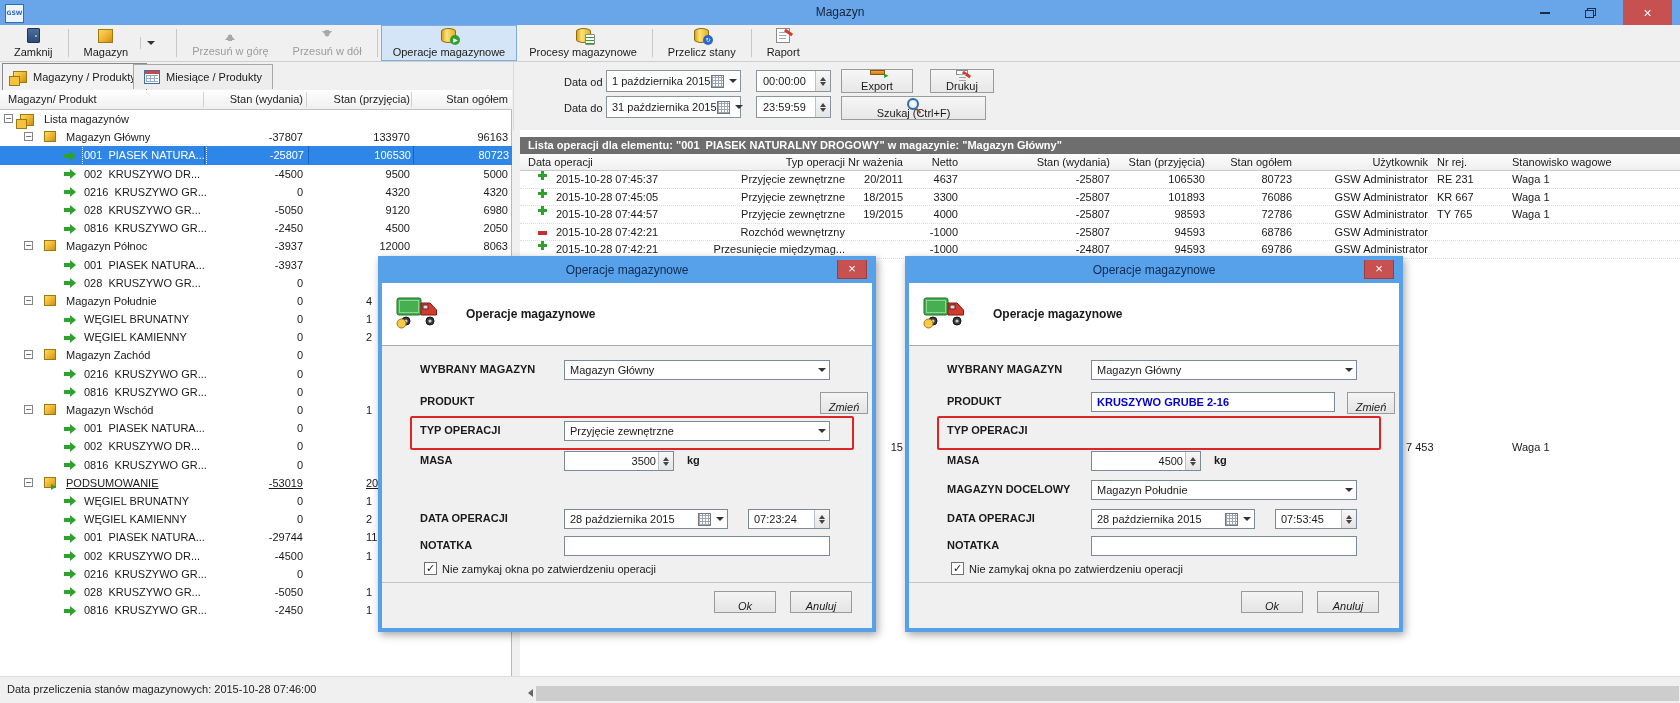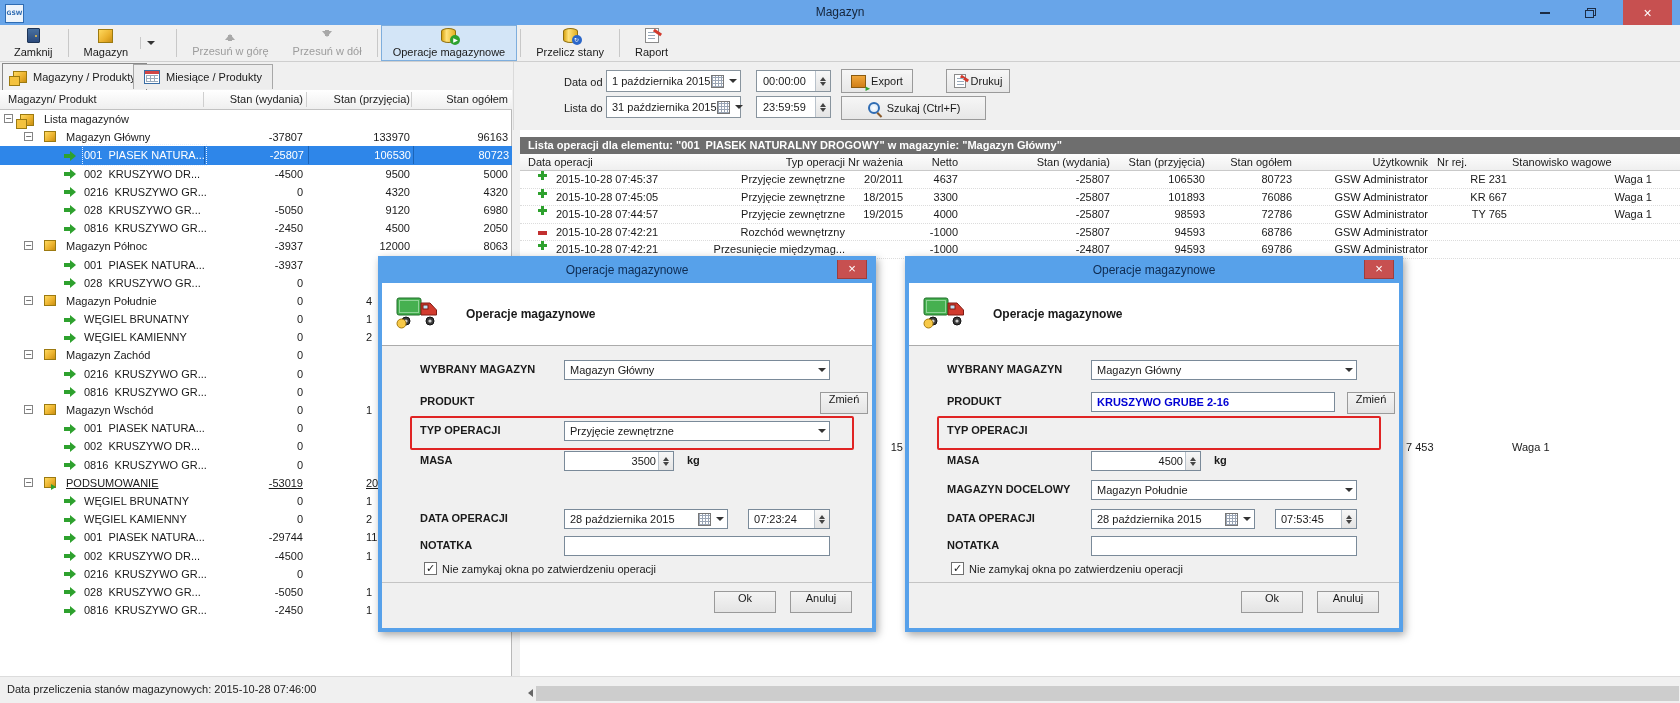--- a/index.html
+++ b/index.html
@@ -113,38 +113,38 @@
   .fld .val{flex:1;white-space:nowrap;}
   .calico{width:11px;height:11px;background:#fff;border:1px solid #777;margin-right:2px;flex:none;
       background-image:repeating-linear-gradient(90deg,#9aa5b5,#9aa5b5 1px,transparent 1px,transparent 3px),
                        repeating-linear-gradient(0deg,#9aa5b5,#9aa5b5 1px,transparent 1px,transparent 3px);}
   .dd{width:14px;align-self:stretch;display:flex;align-items:center;justify-content:center;flex:none;}
   .spb{width:14px;align-self:stretch;display:flex;flex-direction:column;align-items:center;justify-content:center;gap:1px;
        border-left:1px solid #b9c2cb;background:linear-gradient(#f7f7f7,#e4e4e4);flex:none;}
   .triu{width:0;height:0;border:3px solid transparent;border-bottom:4px solid #444;}
   .trid{width:0;height:0;border:3px solid transparent;border-top:4px solid #444;}
   .fbtn{position:absolute;height:24px;display:flex;align-items:center;justify-content:center;gap:5px;
-        background:linear-gradient(#f6f6f6,#e7e7e7);border:1px solid #9a9a9a;box-sizing:border-box;}
+        background:linear-gradient(#f6f6f6,#e7e7e7);border:1px solid #9a9a9a;box-sizing:border-box;flex-direction:column;}
   .i-exp{position:relative;width:13px;height:11px;background:linear-gradient(#f0a63a,#d07f18);border:1px solid #8a5a10;}
   .i-exp:after{content:'▸';position:absolute;right:-5px;bottom:-6px;color:#2ea12e;font-size:9px;}
   .i-find{position:relative;width:15px;height:15px;}
   .i-find:before{content:'';position:absolute;left:1px;top:1px;width:8px;height:8px;border:2px solid #2f6cb3;border-radius:50%;
                  background:radial-gradient(#ffffff,#cfe3f7);}
   .i-find:after{content:'';position:absolute;left:11px;top:11px;width:6px;height:2px;background:#8a5a2a;transform:rotate(45deg);transform-origin:0 0;}
 
   
   .grid{position:absolute;left:520px;top:130px;width:1160px;height:554px;background:#fff;}
   .secbar{position:absolute;left:0;top:7px;width:1160px;height:17px;background:#6e6e6e;color:#fff;font-weight:bold;
           line-height:17px;padding-left:8px;box-sizing:border-box;white-space:pre;}
   .ghead{position:absolute;left:0;top:24px;width:1160px;height:17px;background:linear-gradient(#fdfdfd,#efefef);
          border-bottom:1px solid #c9c9c9;box-sizing:border-box;}
   .ghead span{position:absolute;top:0;line-height:16px;}
   .grows{position:absolute;left:0;top:41px;width:1160px;}
   .grow{position:relative;height:17.5px;line-height:17px;border-bottom:1px dotted #dcdcdc;box-sizing:border-box;}
-  .grow span{position:absolute;top:0;line-height:17px;white-space:nowrap;text-align:right;}
+  .grow span{position:absolute;top:0;line-height:17px;white-space:nowrap;}
   .gc-date{left:36px;}
   .gc-typ{left:180px;width:145px;text-align:right;}
   .gc-nr{left:330px;width:53px;text-align:right;}
   .gc-net{left:383px;width:55px;text-align:right;}
   .gc-wyd{left:470px;width:120px;text-align:right;}
   .gc-przy{left:595px;width:90px;text-align:right;}
   .gc-ogo{left:690px;width:82px;text-align:right;}
   .gc-usr{left:785px;width:123px;text-align:right;}
   .gc-rej{left:917px;width:70px;}
   .gc-sta{left:992px;width:140px;}
@@ -182,21 +182,21 @@
   .zmien{position:absolute;left:438px;top:0;width:48px;height:20px;}
   .kg{position:absolute;left:305px;top:3px;font-weight:bold;}
   .timef{left:366px;width:82px;}
   .redbox{position:absolute;left:28px;top:156px;width:440px;height:30px;border:2px solid #e02424;border-radius:2px;z-index:1;}
   .chkrow{position:absolute;left:0;right:0;height:16px;z-index:2;}
   .chk{position:absolute;left:42px;top:1px;width:13px;height:13px;background:#fff;border:1px solid #707070;box-sizing:border-box;
        font:bold 11px/11px "DejaVu Sans",sans-serif;text-align:center;color:#1a1a1a;}
   .chklbl{position:absolute;left:60px;top:2px;}
   .dsep{position:absolute;left:0;right:0;height:1px;background:#c4c4c4;}
   .btn{position:absolute;height:22px;background:linear-gradient(#f4f4f4,#e4e4e4);border:1px solid #9a9a9a;box-sizing:border-box;
-       display:flex;align-items:flex-start;justify-content:center;}
+       display:flex;align-items:flex-end;justify-content:center;font-style:italic;}
   .btn.ok{left:332px;width:62px;}
   .btn.an{left:408px;width:62px;}
 </style>
 </head>
 <body>
 
 <div class="app">
 
   <div class="tbar">
     <div class="appico">GSW</div>
@@ -234,20 +234,26 @@
       <span class="i-dn"></span>
       <span class="tlbl">Przesuń w dół</span>
     </div>
     <div class="tsep"></div>
     <div class="tbtn active">
       <span class="cyl">
           <span class="bdg play">▶</span>
         </span>
       <span class="tlbl">Operacje magazynowe</span>
     </div>
+    <div class="tbtn">
+      <span class="cyl">
+          <span class="bdg page"></span>
+        </span>
+      <span class="tlbl">Procesy magazynowe</span>
+    </div>
     <div class="tsep"></div>
     <div class="tbtn">
       <span class="cyl">
           <span class="bdg calc">↻</span>
         </span>
       <span class="tlbl">Przelicz stany</span>
     </div>
     <div class="tsep"></div>
     <div class="tbtn">
       <span class="i-page"></span>
@@ -491,40 +497,40 @@
           <i class="tri"></i>
         </span>
     </div>
     <div class="fld" style="left:242px;top:8px;width:75px;padding-left:6px">
       <span class="val">00:00:00</span>
       <span class="spb">
           <i class="triu"></i>
           <i class="trid"></i>
         </span>
     </div>
-    <span class="flabel" style="top:35px">Lista do</span>
+    <span class="flabel" style="top:35px">Data do</span>
     <div class="fld" style="left:92px;top:34px;width:135px">
       <span class="val">31 października 2015</span>
       <span class="calico"></span>
       <span class="dd">
           <i class="tri"></i>
         </span>
     </div>
     <div class="fld" style="left:242px;top:34px;width:75px;padding-left:6px">
       <span class="val">23:59:59</span>
       <span class="spb">
           <i class="triu"></i>
           <i class="trid"></i>
         </span>
     </div>
     <div class="fbtn" style="left:327px;top:7px;width:72px">
       <span class="i-exp"></span>
       <span>Export</span>
     </div>
-    <div class="fbtn" style="left:432px;top:7px;width:64px">
+    <div class="fbtn" style="left:416px;top:7px;width:64px">
       <span class="i-page" style="width:10px;height:12px"></span>
       <span>Drukuj</span>
     </div>
     <div class="fbtn" style="left:327px;top:34px;width:145px">
       <span class="i-find"></span>
       <span>Szukaj (Ctrl+F)</span>
     </div>
   </div>
 
   <div class="grid">

